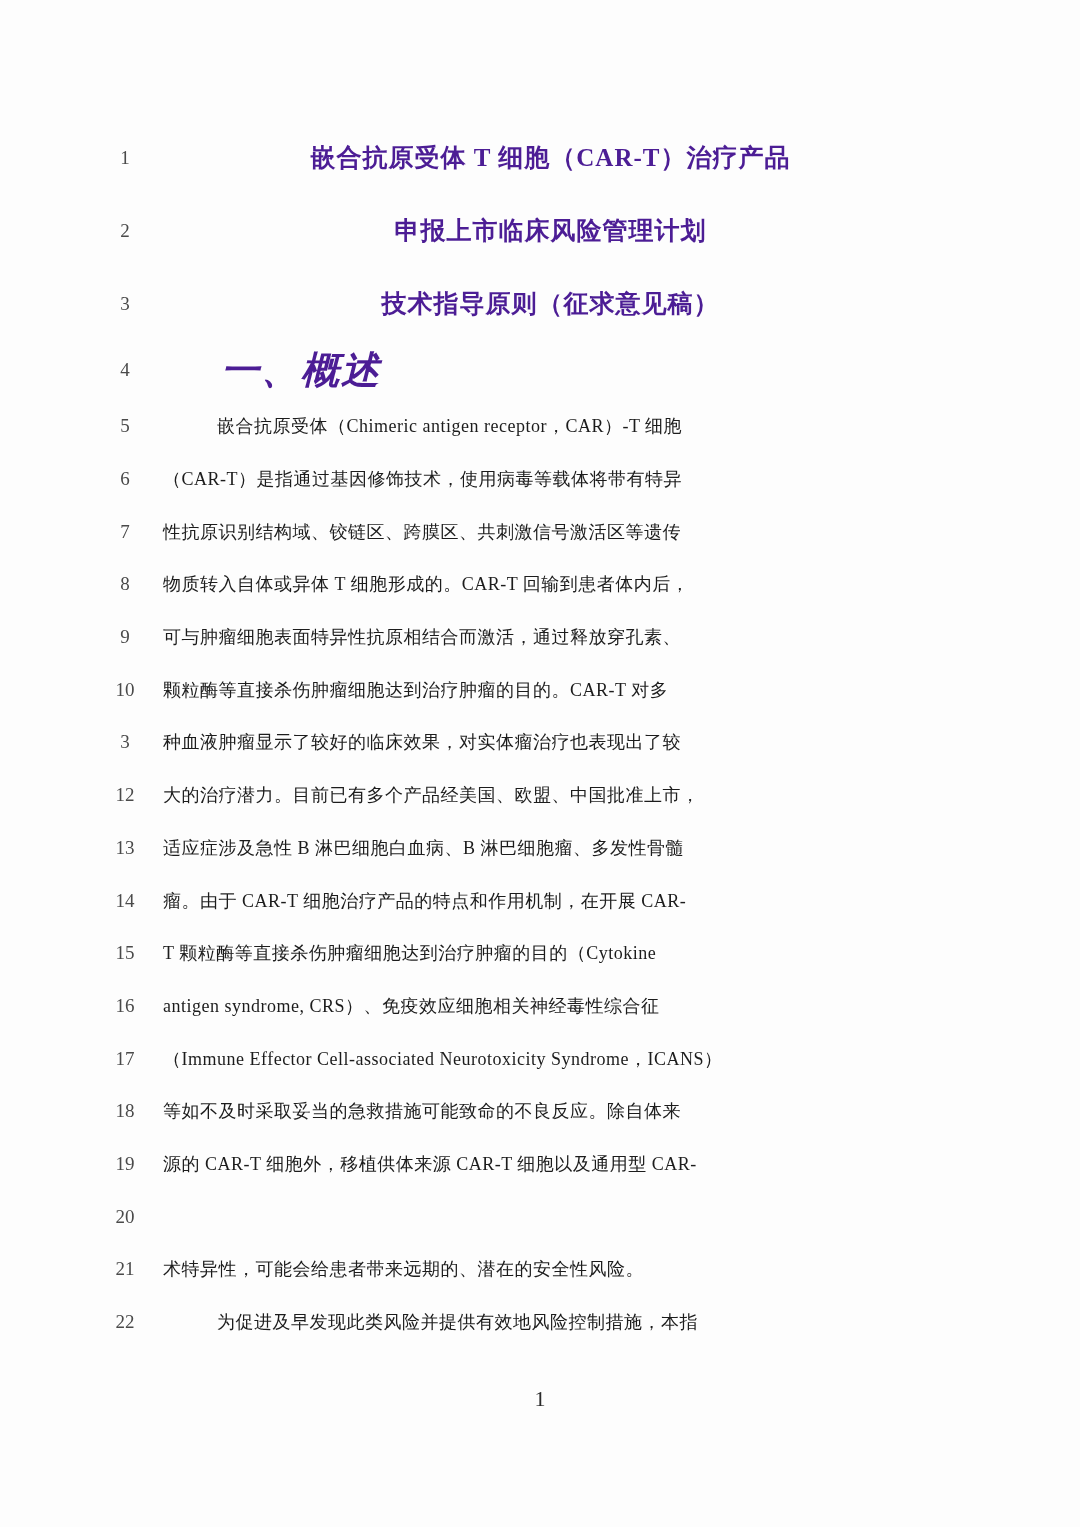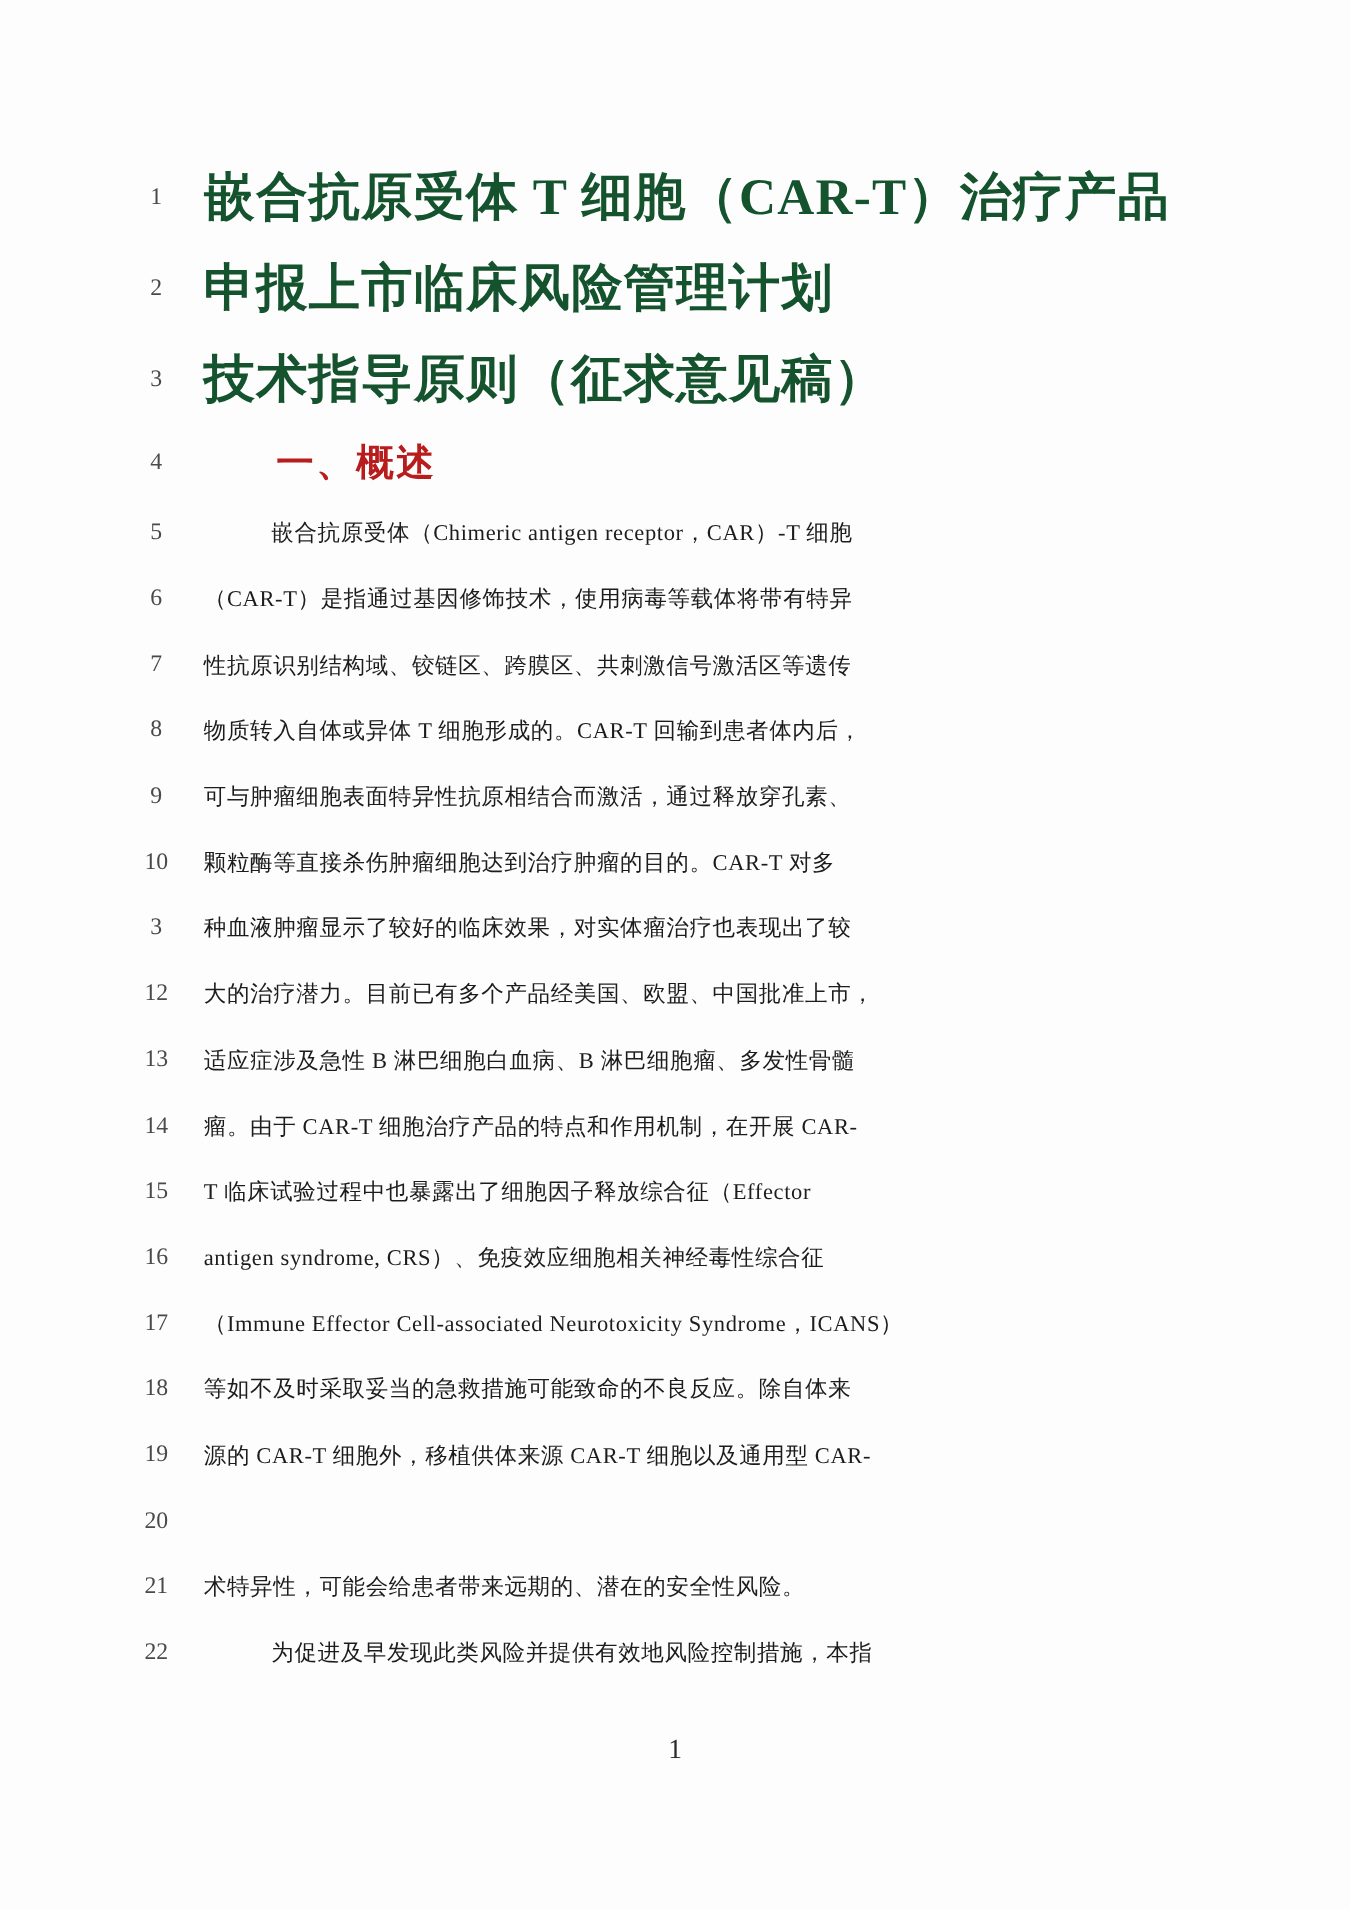--- a/index.html
+++ b/index.html
@@ -36,33 +36,35 @@
   }
   .txt {
     flex: 1;
     margin-left: 8px;
     margin-right: 142px;
     white-space: nowrap;
   }
   
   .row.title { height: 73px; }
   .row.title .txt {
-    font-size: 41px;
+    text-align: center;
+    font-size: 25px;
     font-weight: bold;
-    color: #14532d;
+    color: #4c1d95;
     letter-spacing: 1px;
   }
   
   .row.heading { height: 60px; }
   .row.heading .txt {
-    font-size: 30px;
+    font-size: 38px;
     font-weight: bold;
-    color: #b91c1c;
+    color: #4c1d95;
     padding-left: 58px;
     letter-spacing: 2px;
+    font-style: italic;
   }
   
   .row.body, .row.body-indent { height: 52.7px; }
   .row.body .txt, .row.body-indent .txt {
     font-size: 18px;
     letter-spacing: 0.5px;
     color: #1c1c1c;
   }
   .row.body-indent .txt {
     text-indent: 54px;
@@ -148,21 +150,21 @@
       <div class="txt">适应症涉及急性 B 淋巴细胞白血病、B 淋巴细胞瘤、多发性骨髓</div>
     </div>
 
     <div class="row body">
       <div class="num">14</div>
       <div class="txt">瘤。由于 CAR-T 细胞治疗产品的特点和作用机制，在开展 CAR-</div>
     </div>
 
     <div class="row body">
       <div class="num">15</div>
-      <div class="txt">T 临床试验过程中也暴露出了细胞因子释放综合征（Effector</div>
+      <div class="txt">T 颗粒酶等直接杀伤肿瘤细胞达到治疗肿瘤的目的（Cytokine</div>
     </div>
 
     <div class="row body">
       <div class="num">16</div>
       <div class="txt">antigen syndrome, CRS）、免疫效应细胞相关神经毒性综合征</div>
     </div>
 
     <div class="row body">
       <div class="num">17</div>
       <div class="txt">（Immune Effector Cell-associated Neurotoxicity Syndrome，ICANS）</div>

